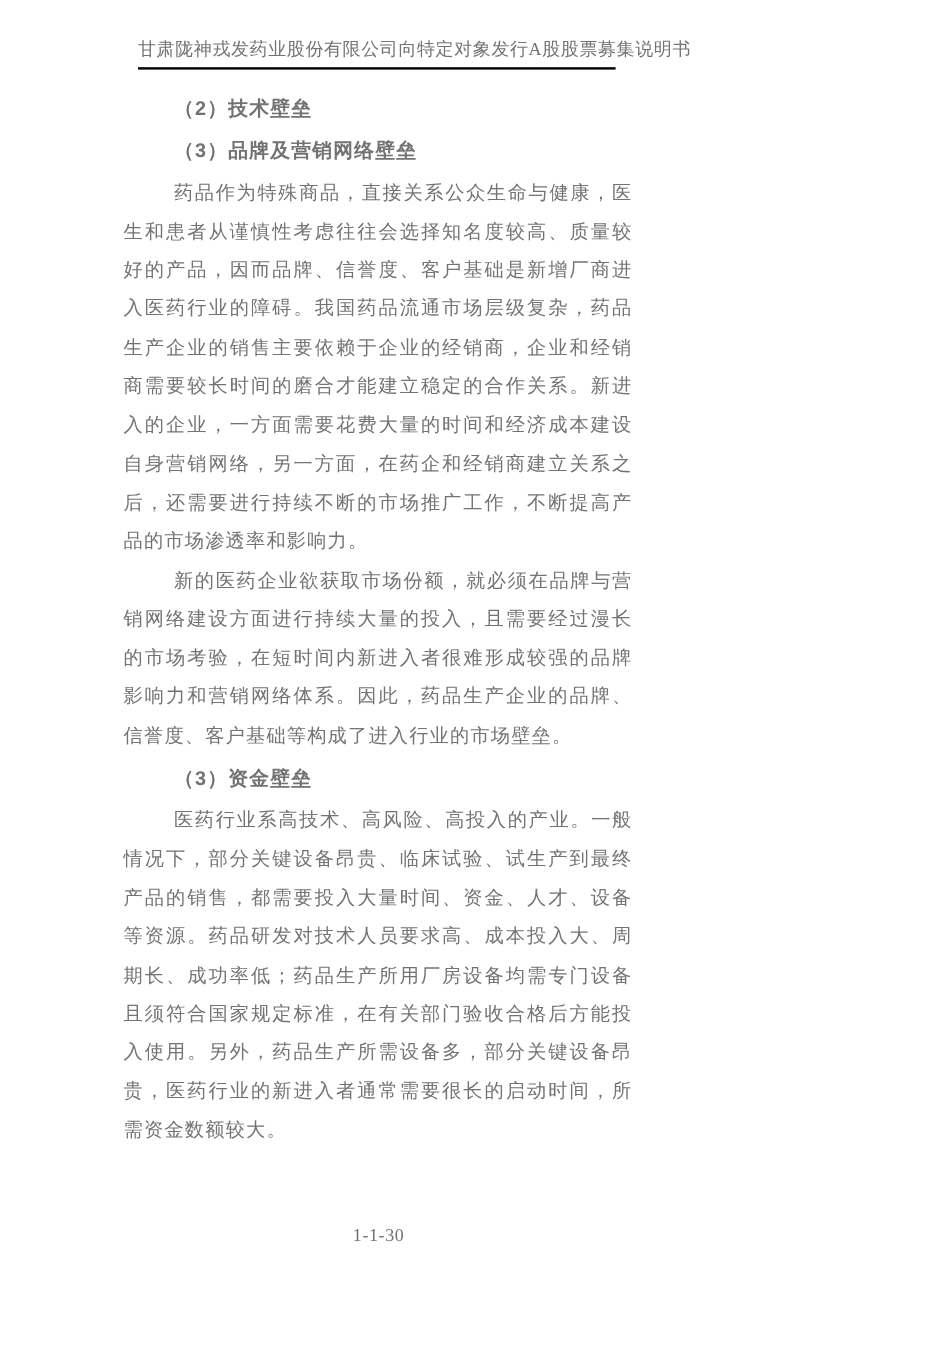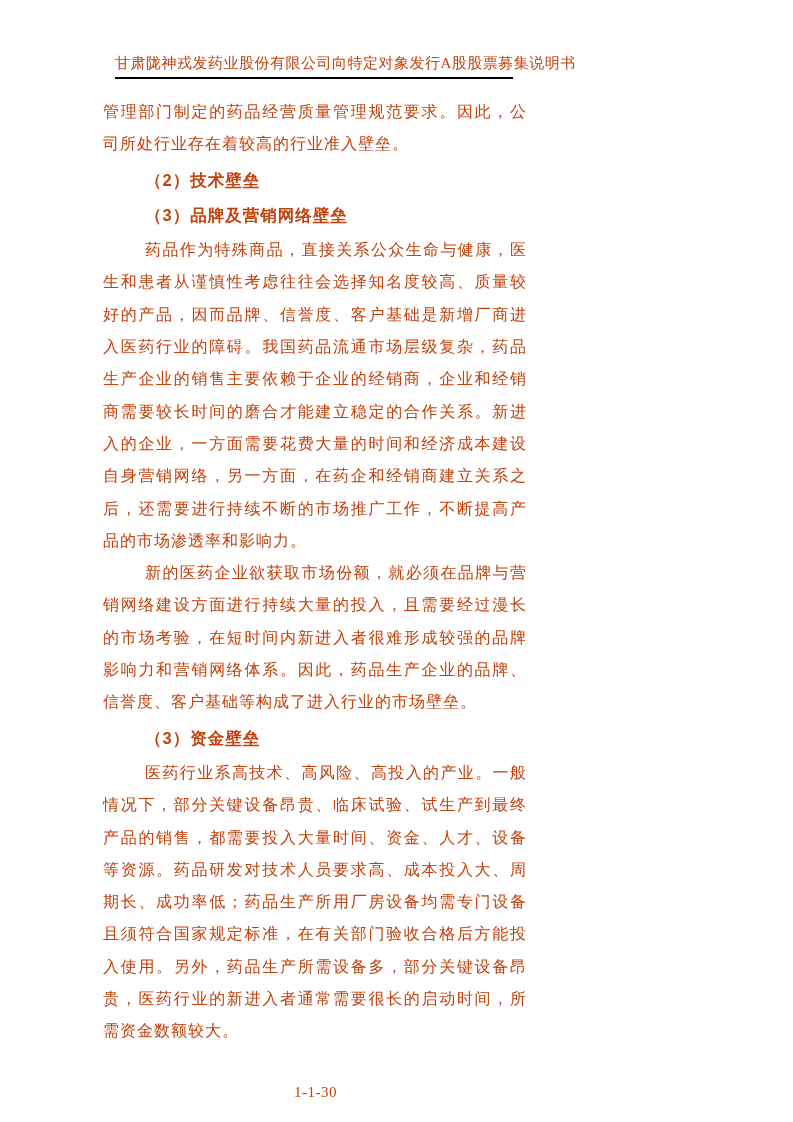--- a/index.html
+++ b/index.html
@@ -7,22 +7,22 @@
     margin: 0;
     padding: 0;
     background: #ffffff;
   }
   .page {
     position: relative;
     width: 631px;
     height: 1122px;
     box-sizing: border-box;
     background: #ffffff;
-    color: #c2410c;
-    padding: 53px 104px 0 103px;
+    color: #737373;
+    padding: 32px 104px 0 103px;
     font-family: "Liberation Serif", "DejaVu Serif", serif;
     overflow: hidden;
   }
   
   .page-header {
     margin: 0 14px 0 12px;
     display: flex;
     justify-content: space-between;
     align-items: flex-end;
     font-size: 15px;
@@ -55,39 +55,38 @@
     font-size: 16.5px;
     line-height: 32.3px;
     letter-spacing: 1px;
     text-indent: 42px;
   }
   
   .page-footer {
     position: absolute;
     left: 0;
     right: 0;
-    top: 1084px;
+    top: 1022px;
     text-align: center;
     font-size: 15px;
     letter-spacing: 0.5px;
   }
 </style>
 </head>
 <body>
 
 <div class="page">
 
   <div class="page-header">
     <span class="hdr-left">甘肃陇神戎发药业股份有限公司</span>
     <span class="hdr-right">向特定对象发行A股股票募集说明书</span>
   </div>
 
   <div class="doc-body">
 
-    <p class="para no-indent">管理部门制定的药品经营质量管理规范要求。因此，公司所处行业存在着较高的行业准入壁垒。</p>
 
     <h3 class="sec-heading">（2）技术壁垒</h3>
 
 
     <h3 class="sec-heading">（3）品牌及营销网络壁垒</h3>
 
     <p class="para">药品作为特殊商品，直接关系公众生命与健康，医生和患者从谨慎性考虑往往会选择知名度较高、质量较好的产品，因而品牌、信誉度、客户基础是新增厂商进入医药行业的障碍。我国药品流通市场层级复杂，药品生产企业的销售主要依赖于企业的经销商，企业和经销商需要较长时间的磨合才能建立稳定的合作关系。新进入的企业，一方面需要花费大量的时间和经济成本建设自身营销网络，另一方面，在药企和经销商建立关系之后，还需要进行持续不断的市场推广工作，不断提高产品的市场渗透率和影响力。</p>
 
     <p class="para">新的医药企业欲获取市场份额，就必须在品牌与营销网络建设方面进行持续大量的投入，且需要经过漫长的市场考验，在短时间内新进入者很难形成较强的品牌影响力和营销网络体系。因此，药品生产企业的品牌、信誉度、客户基础等构成了进入行业的市场壁垒。</p>
 

